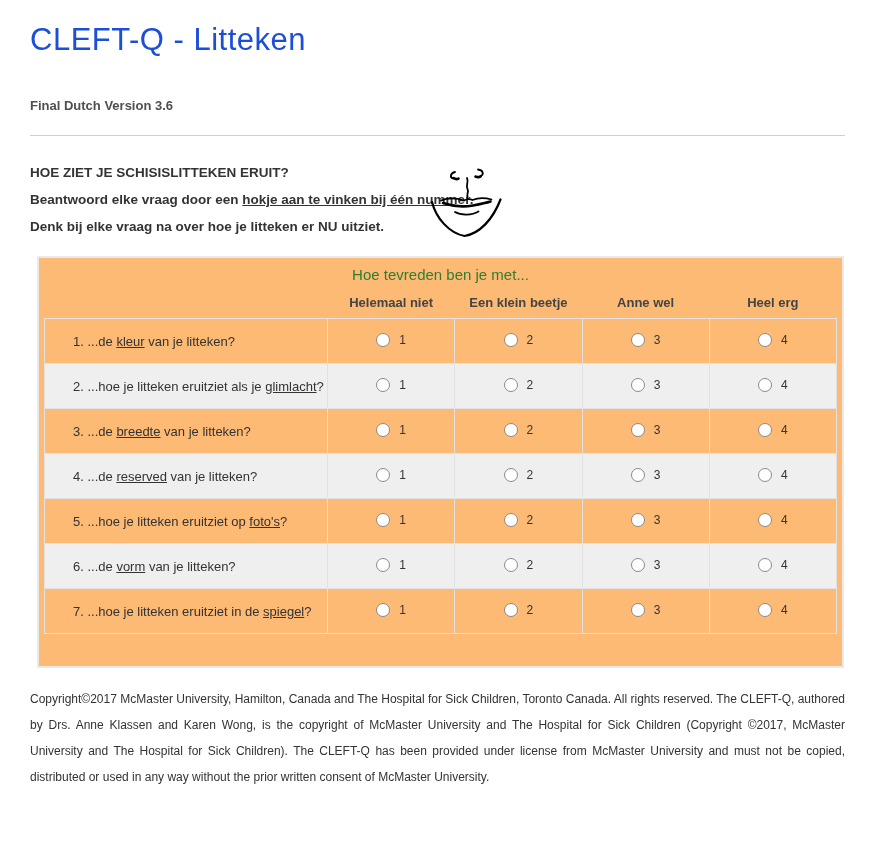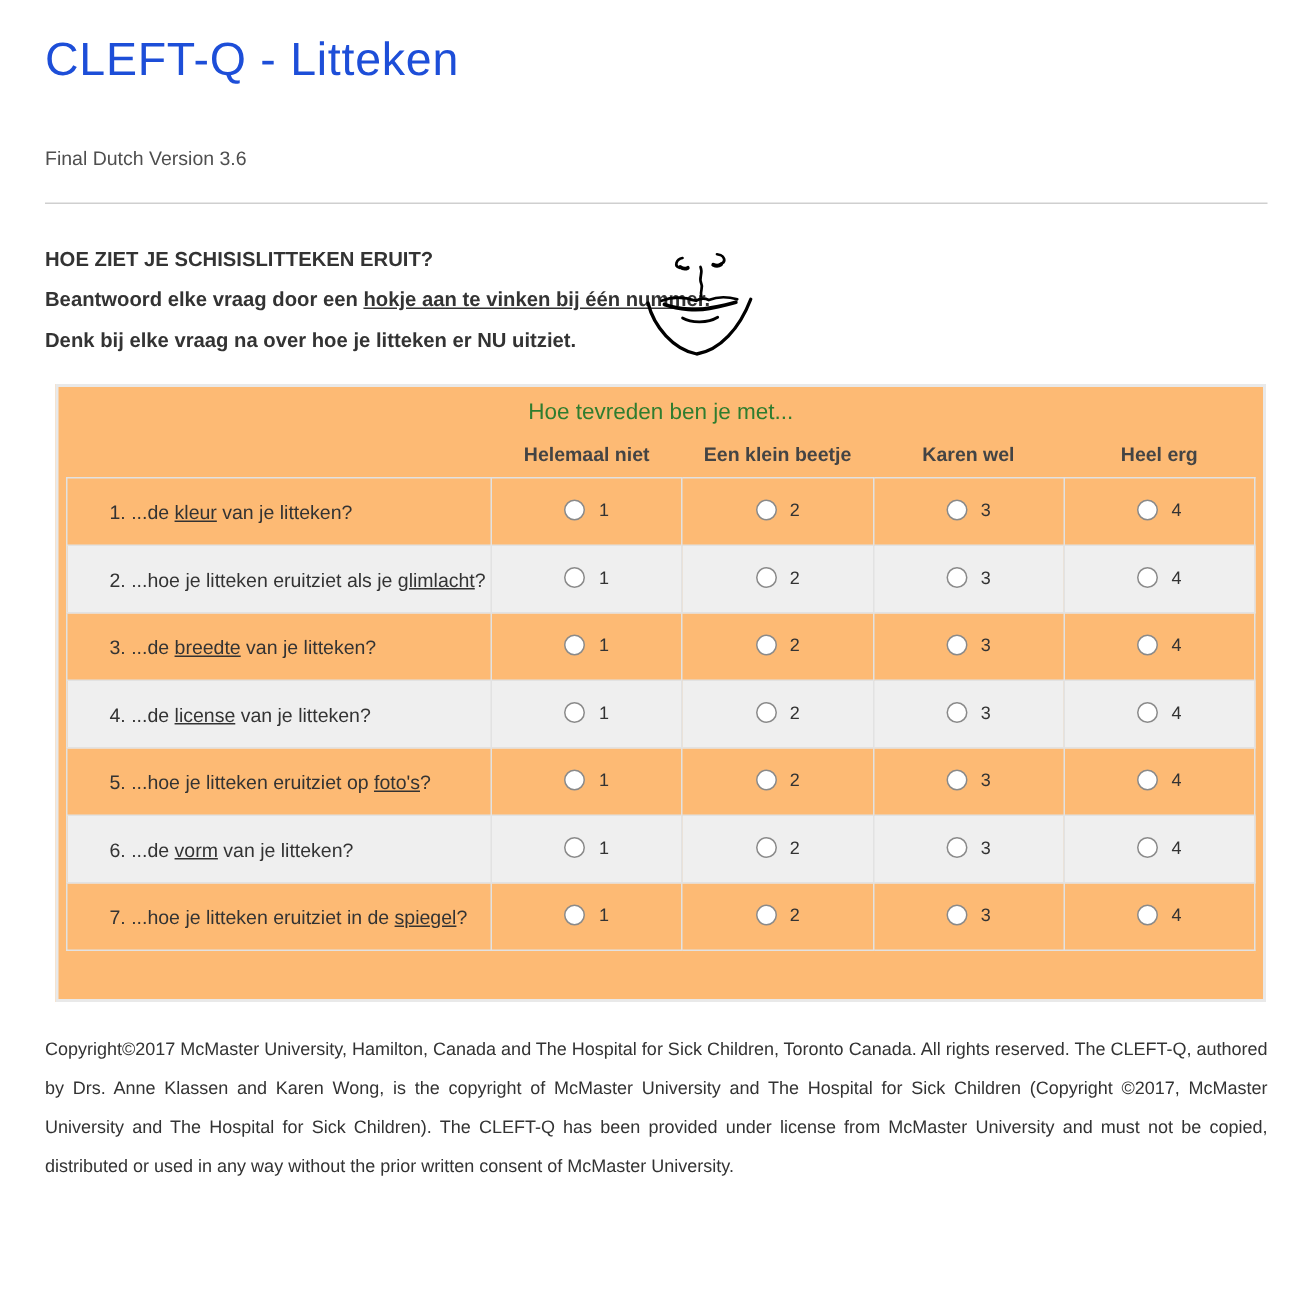--- a/index.html
+++ b/index.html
@@ -40,21 +40,21 @@
   .brand {
     margin-top: 27px;
     font-size: 23px;
     font-weight: 700;
     color: #9b9b9b;
     letter-spacing: 0.5px;
   }
   .version {
     margin-top: 40px;
     font-size: 13px;
-    font-weight: 400;
+    font-weight: 700;
     color: #4f4f4f;
   }
   .divider {
     margin-top: 22px;
     border: none;
     border-top: 1px solid #cfcfcf;
     height: 0;
   }
 
   
@@ -182,21 +182,21 @@
           <col>
           <col>
           <col>
           <col>
         </colgroup>
       <thead>
         <tr>
           <th></th>
           <th>Helemaal niet</th>
           <th>Een klein beetje</th>
-          <th>Karen wel</th>
+          <th>Anne wel</th>
           <th>Heel erg</th>
         </tr>
       </thead>
       <tbody>
         <tr>
           <td class="q-cell"><span>1. ...de </span><span class="u">kleur</span><span> van je litteken?</span></td>
           <td class="opt-cell"><span class="opt">
                 <span class="radio"></span>
                 <span class="opt-num">1</span>
               </span></td>
@@ -245,21 +245,21 @@
           <td class="opt-cell"><span class="opt">
                 <span class="radio"></span>
                 <span class="opt-num">3</span>
               </span></td>
           <td class="opt-cell"><span class="opt">
                 <span class="radio"></span>
                 <span class="opt-num">4</span>
               </span></td>
         </tr>
         <tr>
-          <td class="q-cell"><span>4. ...de </span><span class="u">license</span><span> van je litteken?</span></td>
+          <td class="q-cell"><span>4. ...de </span><span class="u">reserved</span><span> van je litteken?</span></td>
           <td class="opt-cell"><span class="opt">
                 <span class="radio"></span>
                 <span class="opt-num">1</span>
               </span></td>
           <td class="opt-cell"><span class="opt">
                 <span class="radio"></span>
                 <span class="opt-num">2</span>
               </span></td>
           <td class="opt-cell"><span class="opt">
                 <span class="radio"></span>

